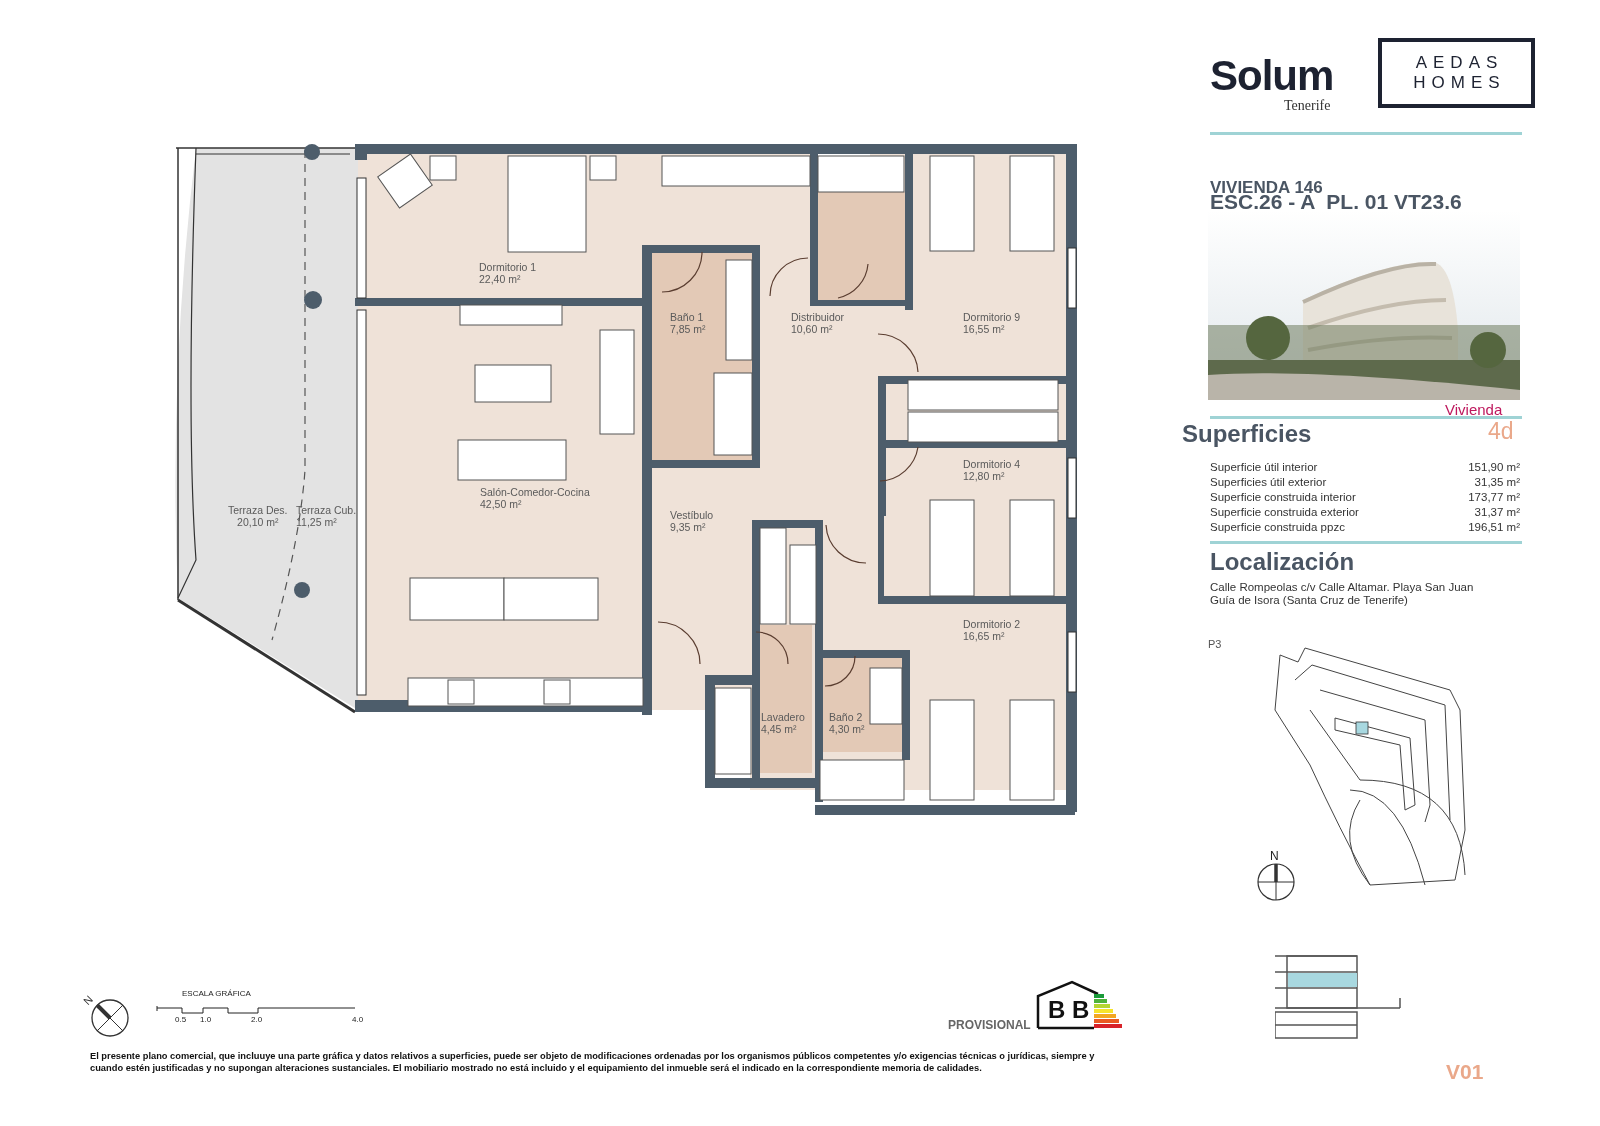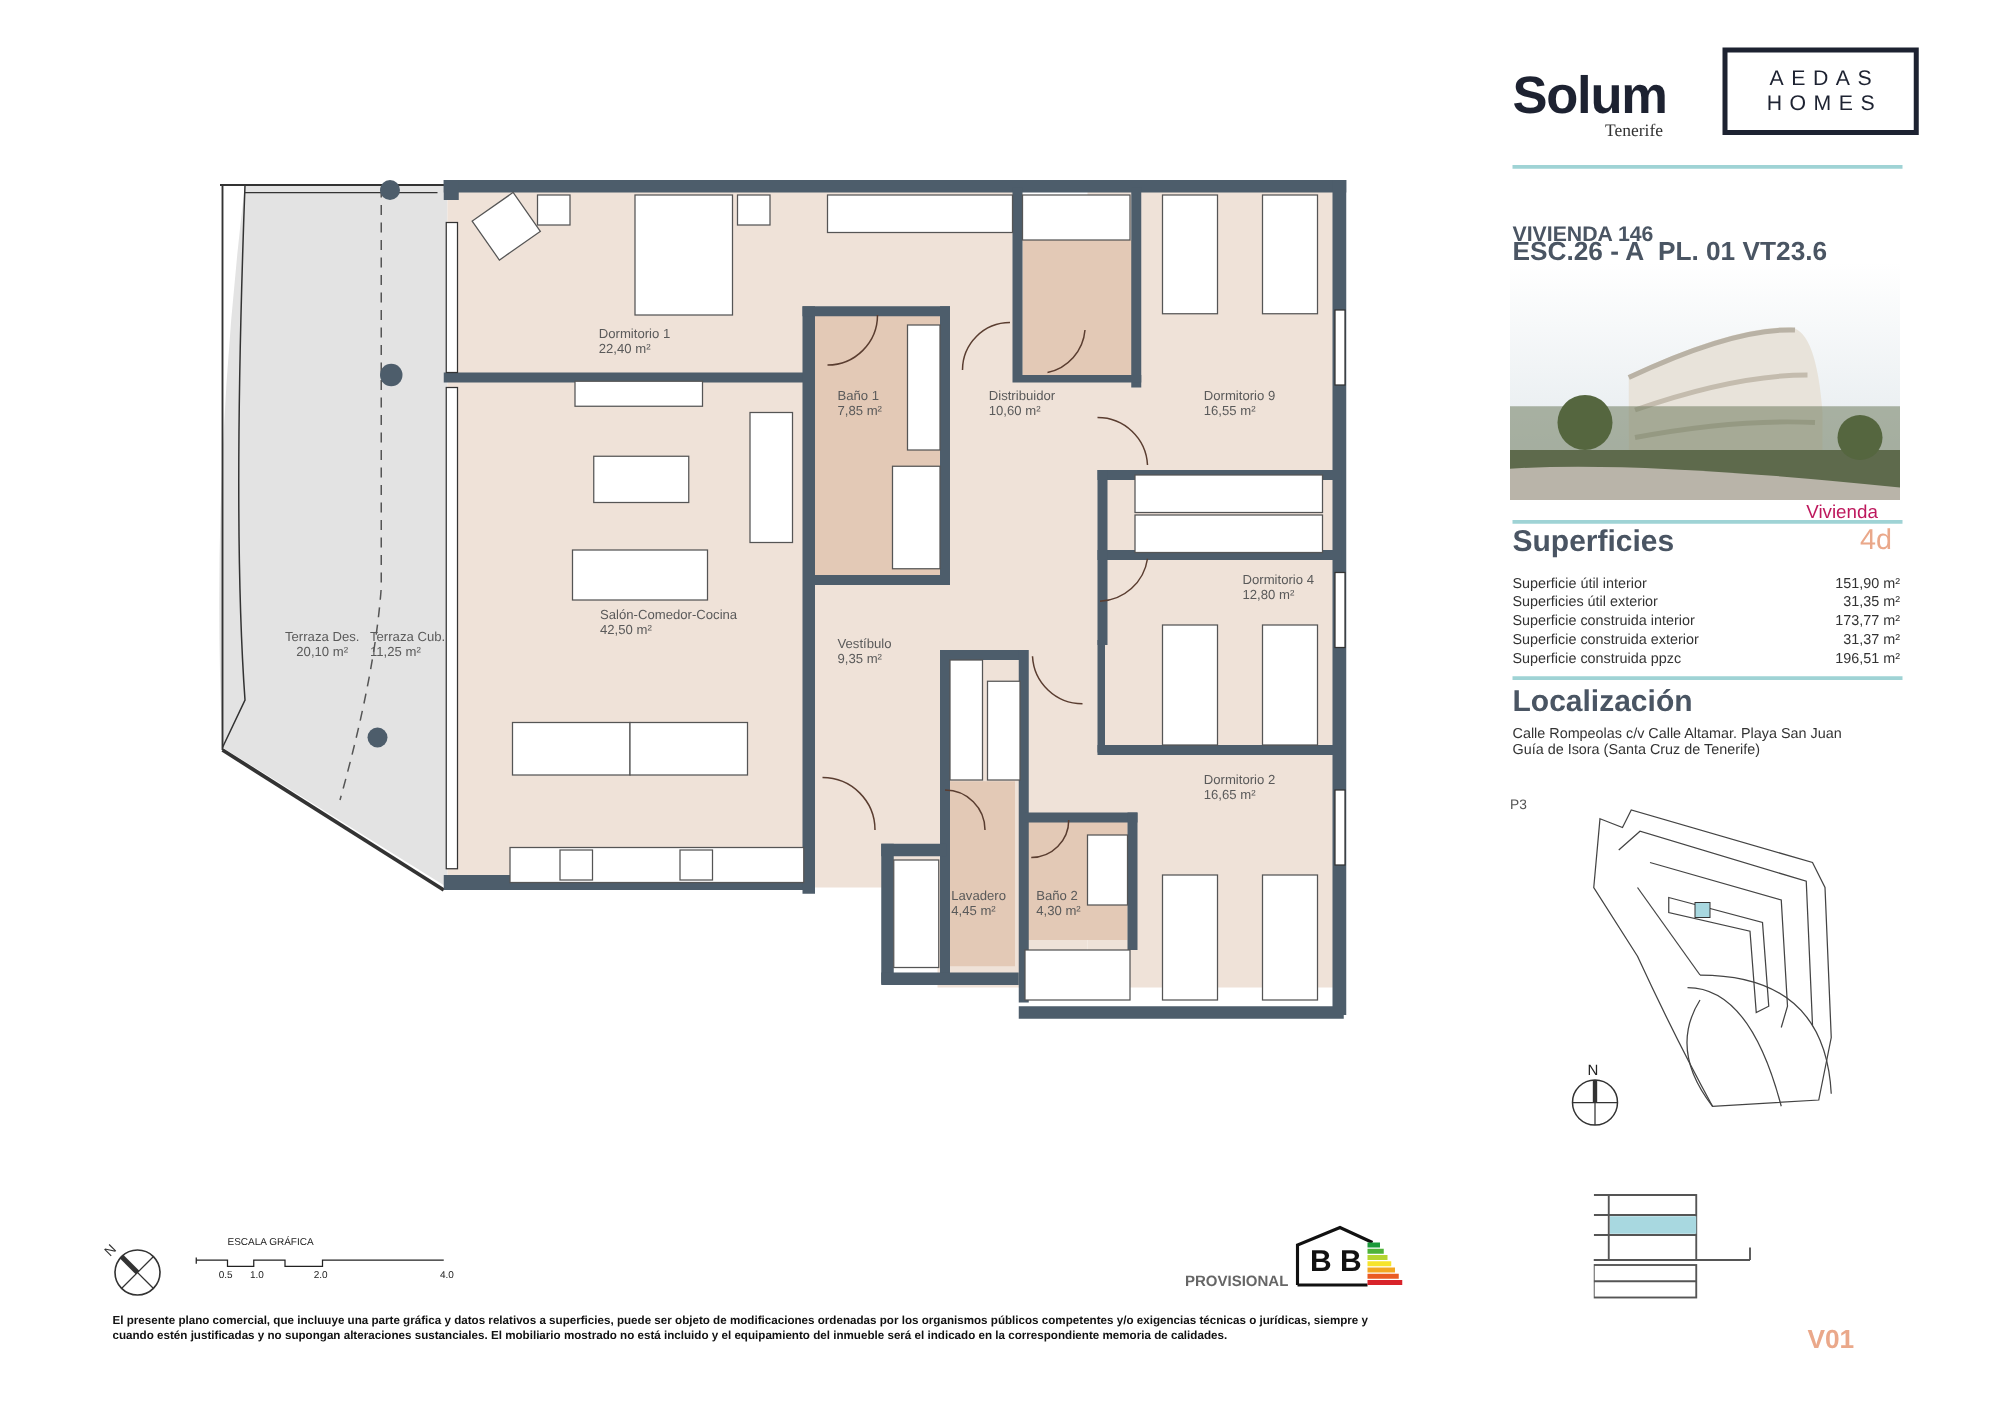--- a/index.html
+++ b/index.html
@@ -169,21 +169,21 @@
     <div>11,25 m²</div>
   </div>
 <div class="abs rlabel" style="left:480px;top:486px;">
     <div>Salón-Comedor-Cocina</div>
     <div>42,50 m²</div>
   </div>
 <div class="abs rlabel" style="left:670px;top:509px;">
     <div>Vestíbulo</div>
     <div>9,35 m²</div>
   </div>
-<div class="abs rlabel" style="left:963px;top:458px;margin-left:31px;">
+<div class="abs rlabel" style="left:963px;top:458px;">
     <div>Dormitorio 4</div>
     <div>12,80 m²</div>
   </div>
 <div class="abs rlabel" style="left:963px;top:618px;">
     <div>Dormitorio 2</div>
     <div>16,65 m²</div>
   </div>
 <div class="abs rlabel" style="left:761px;top:711px;">
     <div>Lavadero</div>
     <div>4,45 m²</div>
@@ -254,21 +254,21 @@
     <path d="M100 140 Q180 125 244 128" stroke="#c4bcae" stroke-width="4" fill="none"></path>
     <rect x="0" y="115" width="312" height="75" fill="#6f7b5e" opacity="0.55"></rect>
     <rect x="0" y="150" width="312" height="40" fill="#5e6a4c"></rect>
     <path d="M0 165 Q100 158 312 180 L312 190 L0 190Z" fill="#b9b4a9"></path>
     <circle cx="60" cy="128" r="22" fill="#55663f"></circle>
     <circle cx="280" cy="140" r="18" fill="#55663f"></circle>
   </svg>
 </div>
 
 <div class="abs rule" style="left:1210px;top:416px;width:312px;"></div>
-<div class="abs sect-title" style="left:1210px;top:420px;text-align:right;">Superficies</div>
+<div class="abs sect-title" style="left:1182px;top:420px;text-align:right;">Superficies</div>
 <div class="abs viv4d-l">Vivienda</div>
 <div class="abs viv4d-v">4d</div>
 <div class="abs sup-table">
   <div class="sup-row">
       <span>Superficie útil interior</span>
       <span>151,90 m²</span>
     </div>
   <div class="sup-row">
       <span>Superficies útil exterior</span>
       <span>31,35 m²</span>

